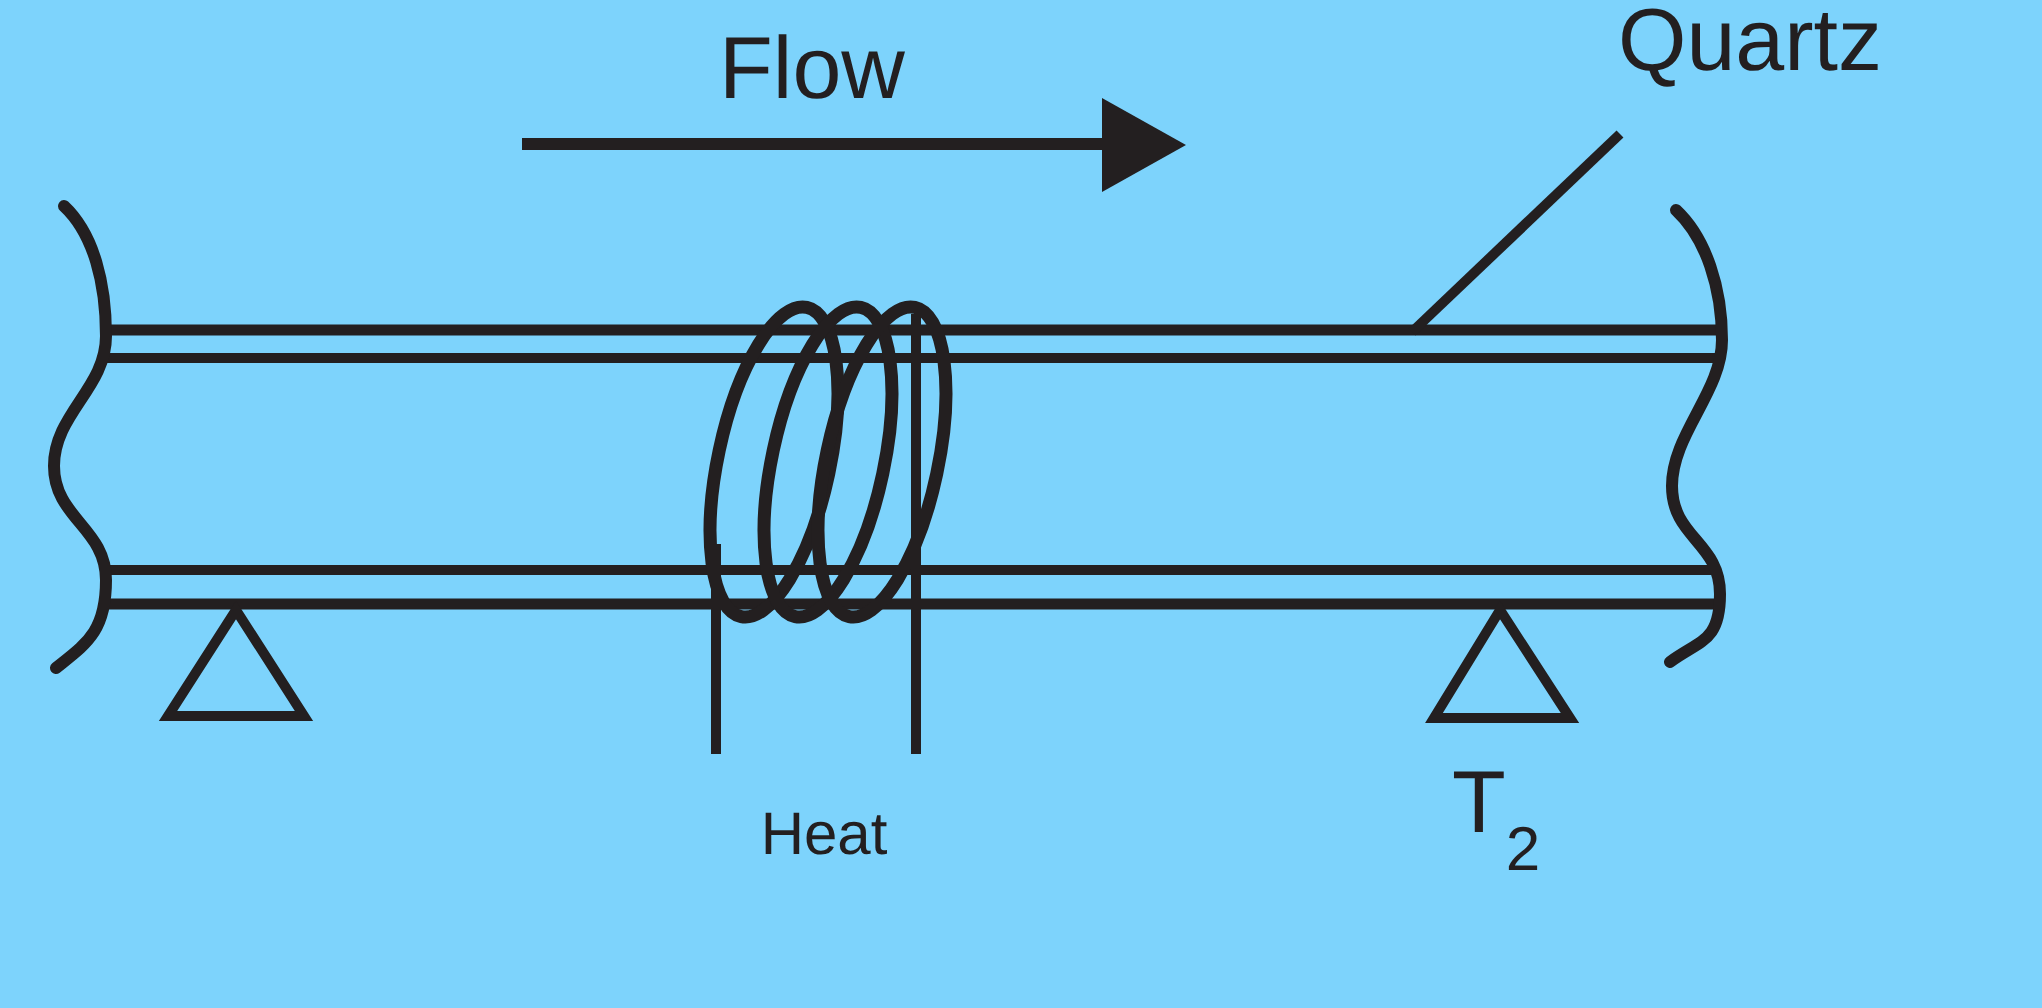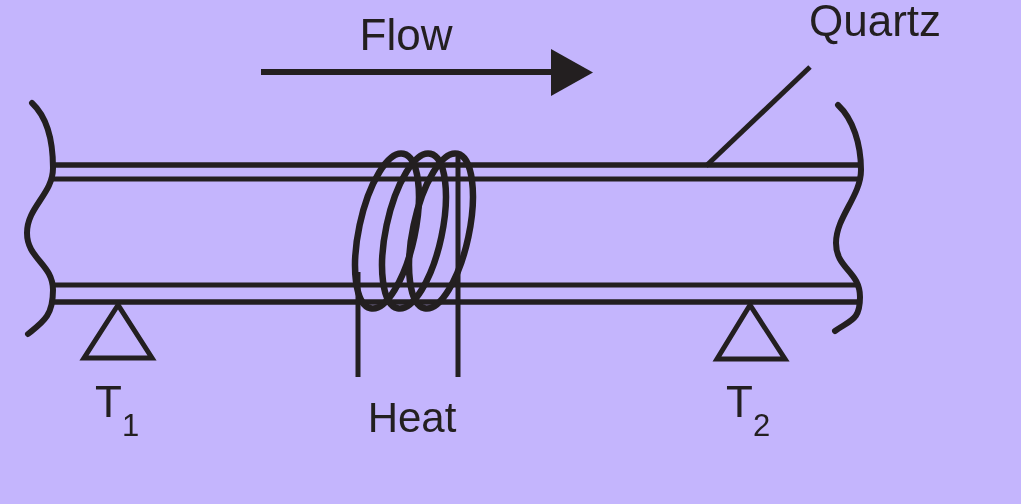--- a/index.html
+++ b/index.html
@@ -4,42 +4,42 @@
 <style>
   html, body {
     margin: 0;
     padding: 0;
     background: #ffffff;
   }
   .figure {
     position: relative;
     width: 1021px;
     height: 504px;
-    background: #c4b5fd;
+    background: #7dd3fc;
     overflow: hidden;
     font-family: "Liberation Sans", sans-serif;
   }
   .figure svg {
     position: absolute;
     left: 0;
     top: 0;
   }
   .label {
     position: absolute;
     color: #231f20;
     font-size: 44px;
     line-height: 52px;
     white-space: nowrap;
   }
   .label.center { text-align: center; }
   .label .sub {
     font-size: 31px;
     vertical-align: -19px;
   }
-  .heat-label { font-size: 42px; line-height: 54px; }
+  .heat-label { font-size: 30px; line-height: 54px; }
 </style>
 </head>
 <body>
 
 <div class="figure">
 
   <svg width="1021" height="504" viewBox="0 0 1021 504">
     <g fill="none" stroke="#231f20">
 
       <path d="M53,165 H860" stroke-width="5.5"></path>
@@ -70,23 +70,20 @@
   </svg>
 
   <div class="label center" style="left:306px; top:9px; width:200px;">
     <span>Flow</span>
   </div>
 
   <div class="label center" style="left:775px; top:-5px; width:200px;">
     <div>Quartz</div>
   </div>
 
-  <div class="label" style="left:95px; top:376px;">
-    <span>T</span><span class="sub">1</span>
-  </div>
 
   <div class="label" style="left:726px; top:376px;text-align:right;">
     <span>T</span><span class="sub">2</span>
   </div>
 
   <div class="label heat-label center" style="left:312px; top:391px; width:200px;">
     <div>Heat</div>
   </div>
 
 </div>

